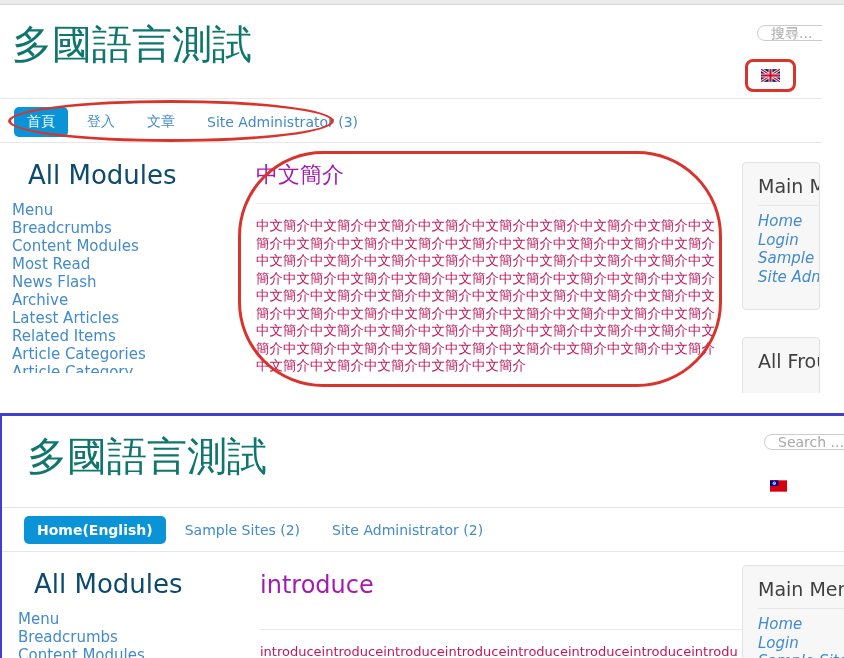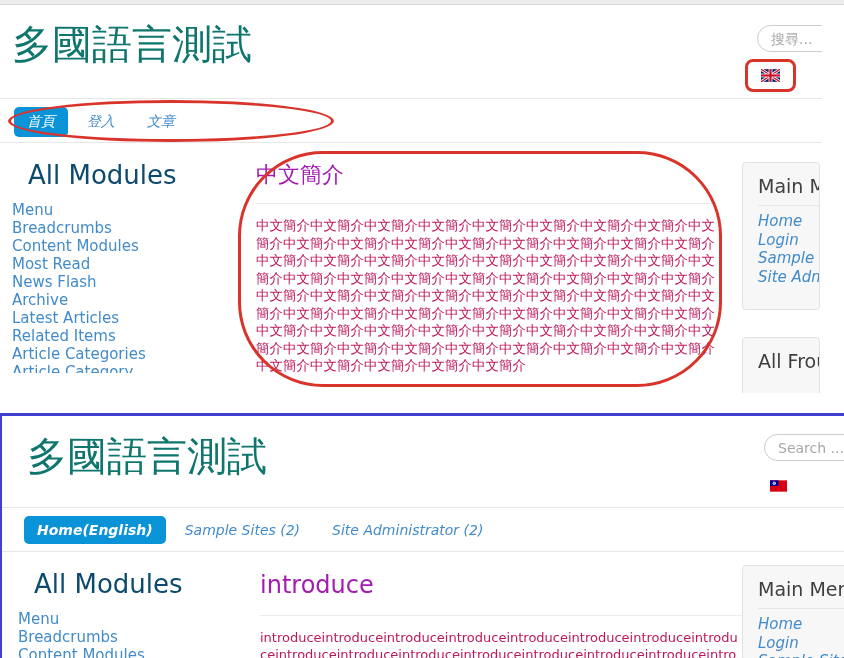--- a/index.html
+++ b/index.html
@@ -6,30 +6,30 @@
   html,body { width:844px; height:658px; background:#fff; overflow:hidden;
               font-family:"DejaVu Sans","Liberation Sans",sans-serif; }
   .topstrip { position:absolute; left:0; top:0; width:844px; height:5px;
               background:#ececec; border-bottom:1px solid #d8d8d8; }
   .page { position:absolute; overflow:hidden; background:#fff; }
   #page-zh { left:0; top:5px; width:822px; height:388px; }
   #page-en { left:0; top:413px; width:844px; height:245px;
              border-top:3px solid #413fd1; border-left:2px solid #413fd1; }
   .site-title { position:absolute; font-size:40px; line-height:48px;
                 color:#0f766e; font-weight:400; white-space:nowrap; }
-  .search-pill { position:absolute; height:27px; border:1px solid #ccc;
+  .search-pill { position:absolute; height:16px; border:1px solid #ccc;
                  border-radius:14px; background:#fff; color:#9a9a9a;
                  font-size:14px; padding:0 0 0 13px; outline:none;
                  font-family:inherit; }
   .search-pill::placeholder { color:#a8a8a8; }
   .flag-box { position:absolute; border:3px solid #d9342b; border-radius:8px;
               display:flex; align-items:center; justify-content:center; }
   .flag { display:block; }
   .navwrap { position:absolute; left:0; right:0; height:45px;
-             border-top:1px solid #e7e7e7; border-bottom:1px solid #e7e7e7;font-style:italic; }
+             border-top:1px solid #e7e7e7; border-bottom:1px solid #e7e7e7; }
   .navrow { display:flex; align-items:center; gap:6px; }
   .nav-item { font-size:14px; color:#428bca; padding:6px 13px; white-space:nowrap;
               text-decoration:none; border-radius:5px; cursor:pointer; }
   .nav-item.active { background:#0b93d8; color:#fff; }
   .nav-item.bold { font-weight:bold; }
   .red-oval { position:absolute; border:3px solid #d9342b; pointer-events:none; }
   .h-modules { font-size:26px; color:#0c4a6e; font-weight:400; margin-bottom:11px;margin-left:16px; }
   .mod-list { list-style:none; }
   .mod-list li { font-size:15px; line-height:18px; color:#428bca;
                  white-space:nowrap; cursor:pointer; }
@@ -70,20 +70,21 @@
         <rect y="16.5" width="60" height="7" fill="#C8102E"></rect>
       </svg>
     </span>
   </div>
 
   <div class="navwrap" style="top:93px;">
     <div class="navrow" style="padding:8px 0 0 14px;">
       <span class="nav-item active">首頁</span>
       <span class="nav-item">登入</span>
       <span class="nav-item">文章</span>
+      <span class="nav-item">Site Administrator (3)</span>
     </div>
   </div>
   <div class="red-oval" style="left:8px; top:95px; width:326px; height:42px; border-radius:50%;"></div>
 
   <div style="position:absolute; left:12px; top:155px; width:235px; height:213px; overflow:hidden;">
     <div class="h-modules">All Modules</div>
     <ul class="mod-list">
       <li>Menu</li>
       <li>Breadcrumbs</li>
       <li>Content Modules</li>
@@ -146,21 +147,21 @@
   <div style="position:absolute; left:16px; top:153px; width:235px; height:92px; overflow:hidden;">
     <div class="h-modules">All Modules</div>
     <ul class="mod-list">
       <li>Menu</li>
       <li>Breadcrumbs</li>
       <li>Content Modules</li>
     </ul>
   </div>
 
   <div class="article" style="position:absolute; left:258px; top:155px; width:482px;">
-    <h2 style="font-size:24px; margin-bottom:16px;">introduce</h2>
+    <h2 style="font-size:24px; margin-bottom:30px;">introduce</h2>
     <hr>
     <p class="en-body">introduceintroduceintroduceintroduceintroduceintroduceintroduceintroduceintroduceintroduceintroduceintroduceintroduceintroduceintroduceintroduceintroduceintroduceintroduceintroduce</p>
   </div>
 
   <div class="side-card" style="left:740px; top:149px; width:130px; height:96px;">
     <h3>Main Menu</h3>
     <ul>
       <li>Home</li>
       <li>Login</li>
       <li>Sample Sites</li>

